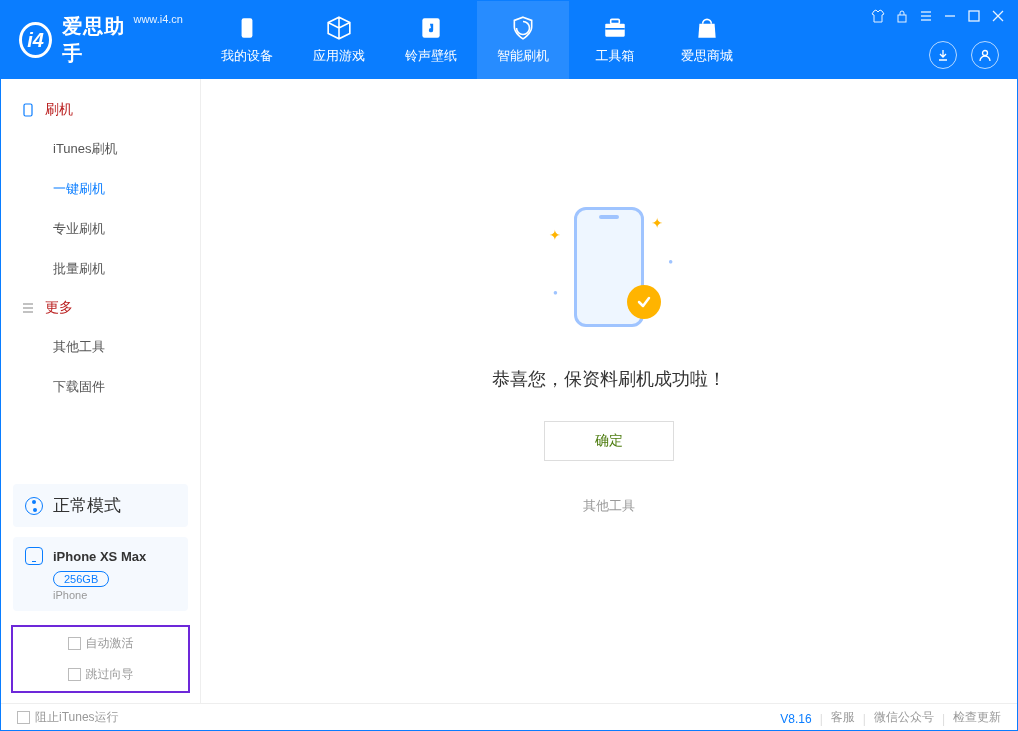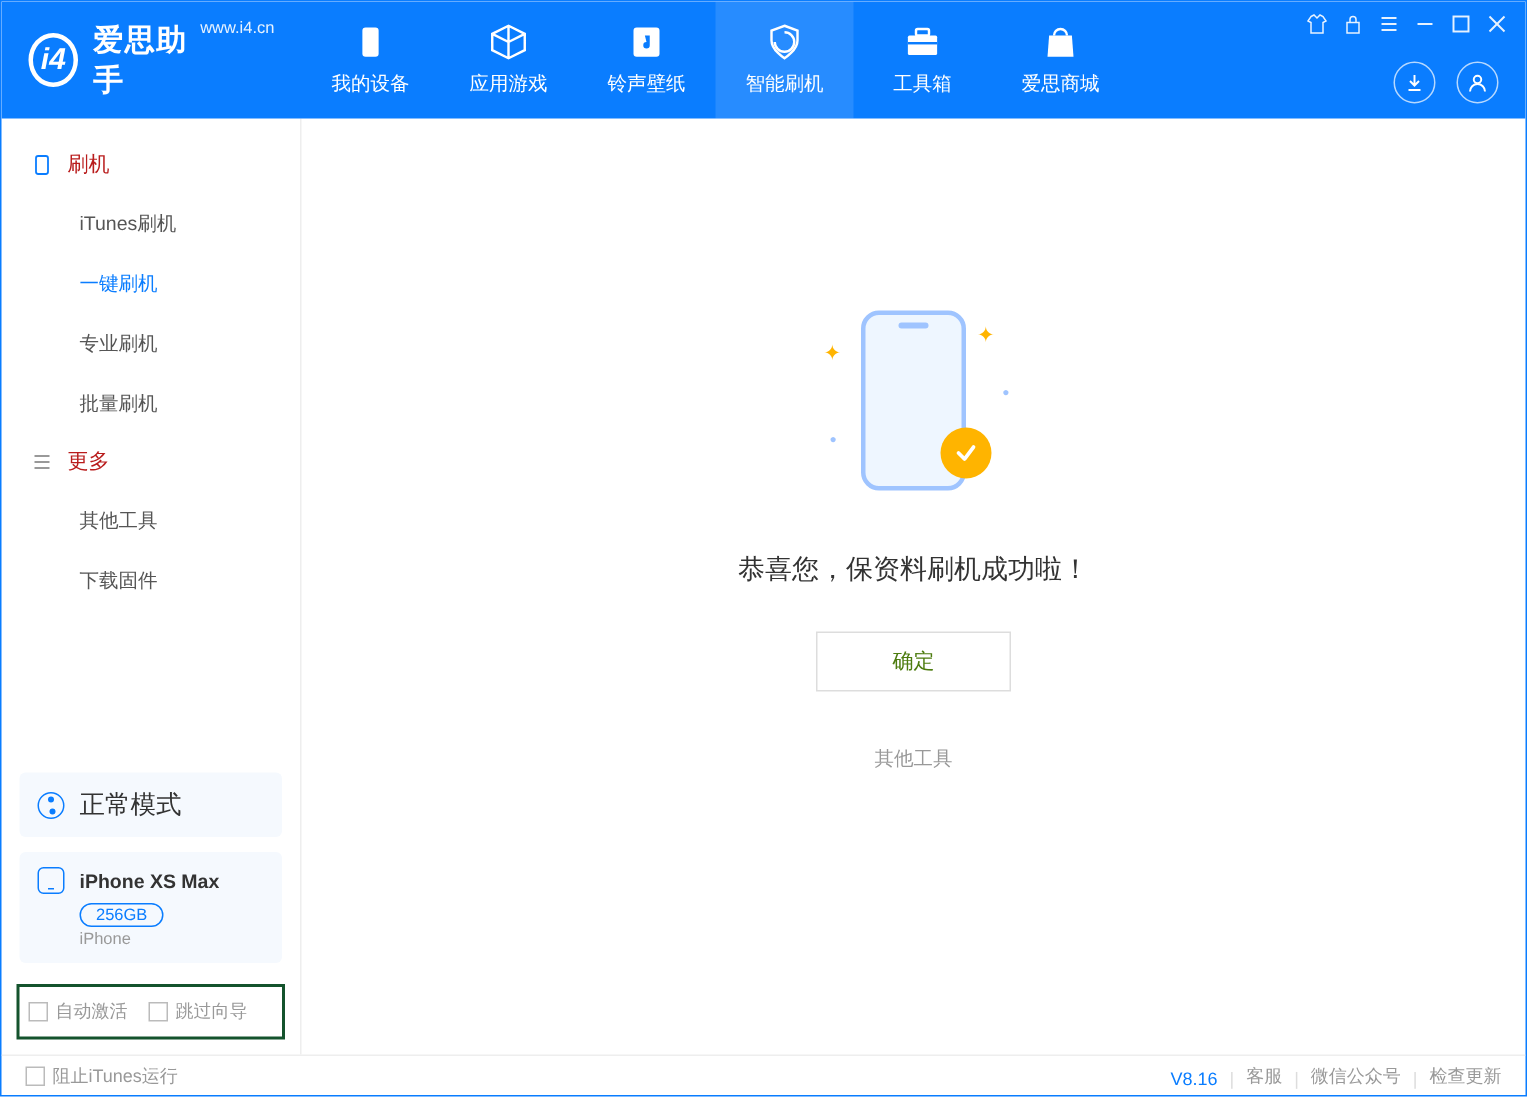--- a/index.html
+++ b/index.html
@@ -41,21 +41,21 @@
 .mode-icon::after { bottom: 2px; right: 5px; }
 
 .device-box { margin: 0 12px 14px; background: #f5f9fe; border-radius: 4px; padding: 10px 12px; }
 .device-head { display: flex; align-items: center; gap: 10px; }
 .device-icon { width: 18px; height: 18px; border: 1.5px solid #0a7dff; border-radius: 4px; position: relative; }
 .device-icon::after { content: ''; position: absolute; bottom: 2px; left: 50%; transform: translateX(-50%); width: 4px; height: 1.5px; background: #0a7dff; }
 .device-name { font-size: 13px; font-weight: bold; color: #333; }
 .device-badge { display: inline-block; margin: 6px 0 2px 28px; padding: 1px 10px; border: 1px solid #0a7dff; color: #0a7dff; border-radius: 10px; font-size: 11px; }
 .device-type { margin-left: 28px; font-size: 11px; color: #999; }
 
-.option-row { border: 2px solid #14532d; margin: 0 10px 10px; padding: 8px 6px; display: flex; gap: 14px; align-items: center; }
+.option-row { border: 2px solid #6d28d9; margin: 0 10px 10px; padding: 8px 6px; display: flex; gap: 14px; align-items: center; flex-direction: column; }
 .chk { display: flex; align-items: center; gap: 5px; font-size: 12px; color: #999; cursor: pointer; }
 .chk-box { width: 13px; height: 13px; border: 1px solid #bbb; background: #fff; }
 
 
 .main { flex: 1; display: flex; flex-direction: column; align-items: center; justify-content: center; padding-bottom: 60px; }
 .illus { width: 120px; height: 130px; position: relative; margin-bottom: 30px; }
 .phone-shape { width: 70px; height: 120px; border: 3px solid #9fc4ff; border-radius: 12px; position: absolute; left: 25px; top: 0; background: #eef6ff; }
 .phone-shape::before { content: ''; position: absolute; top: 5px; left: 50%; transform: translateX(-50%); width: 20px; height: 4px; background: #9fc4ff; border-radius: 2px; }
 .check-badge { width: 34px; height: 34px; background: #ffb400; border-radius: 50%; position: absolute; bottom: 18px; right: 8px; display: flex; align-items: center; justify-content: center; }
 .sparkle { position: absolute; color: #ffb400; font-size: 14px; }

